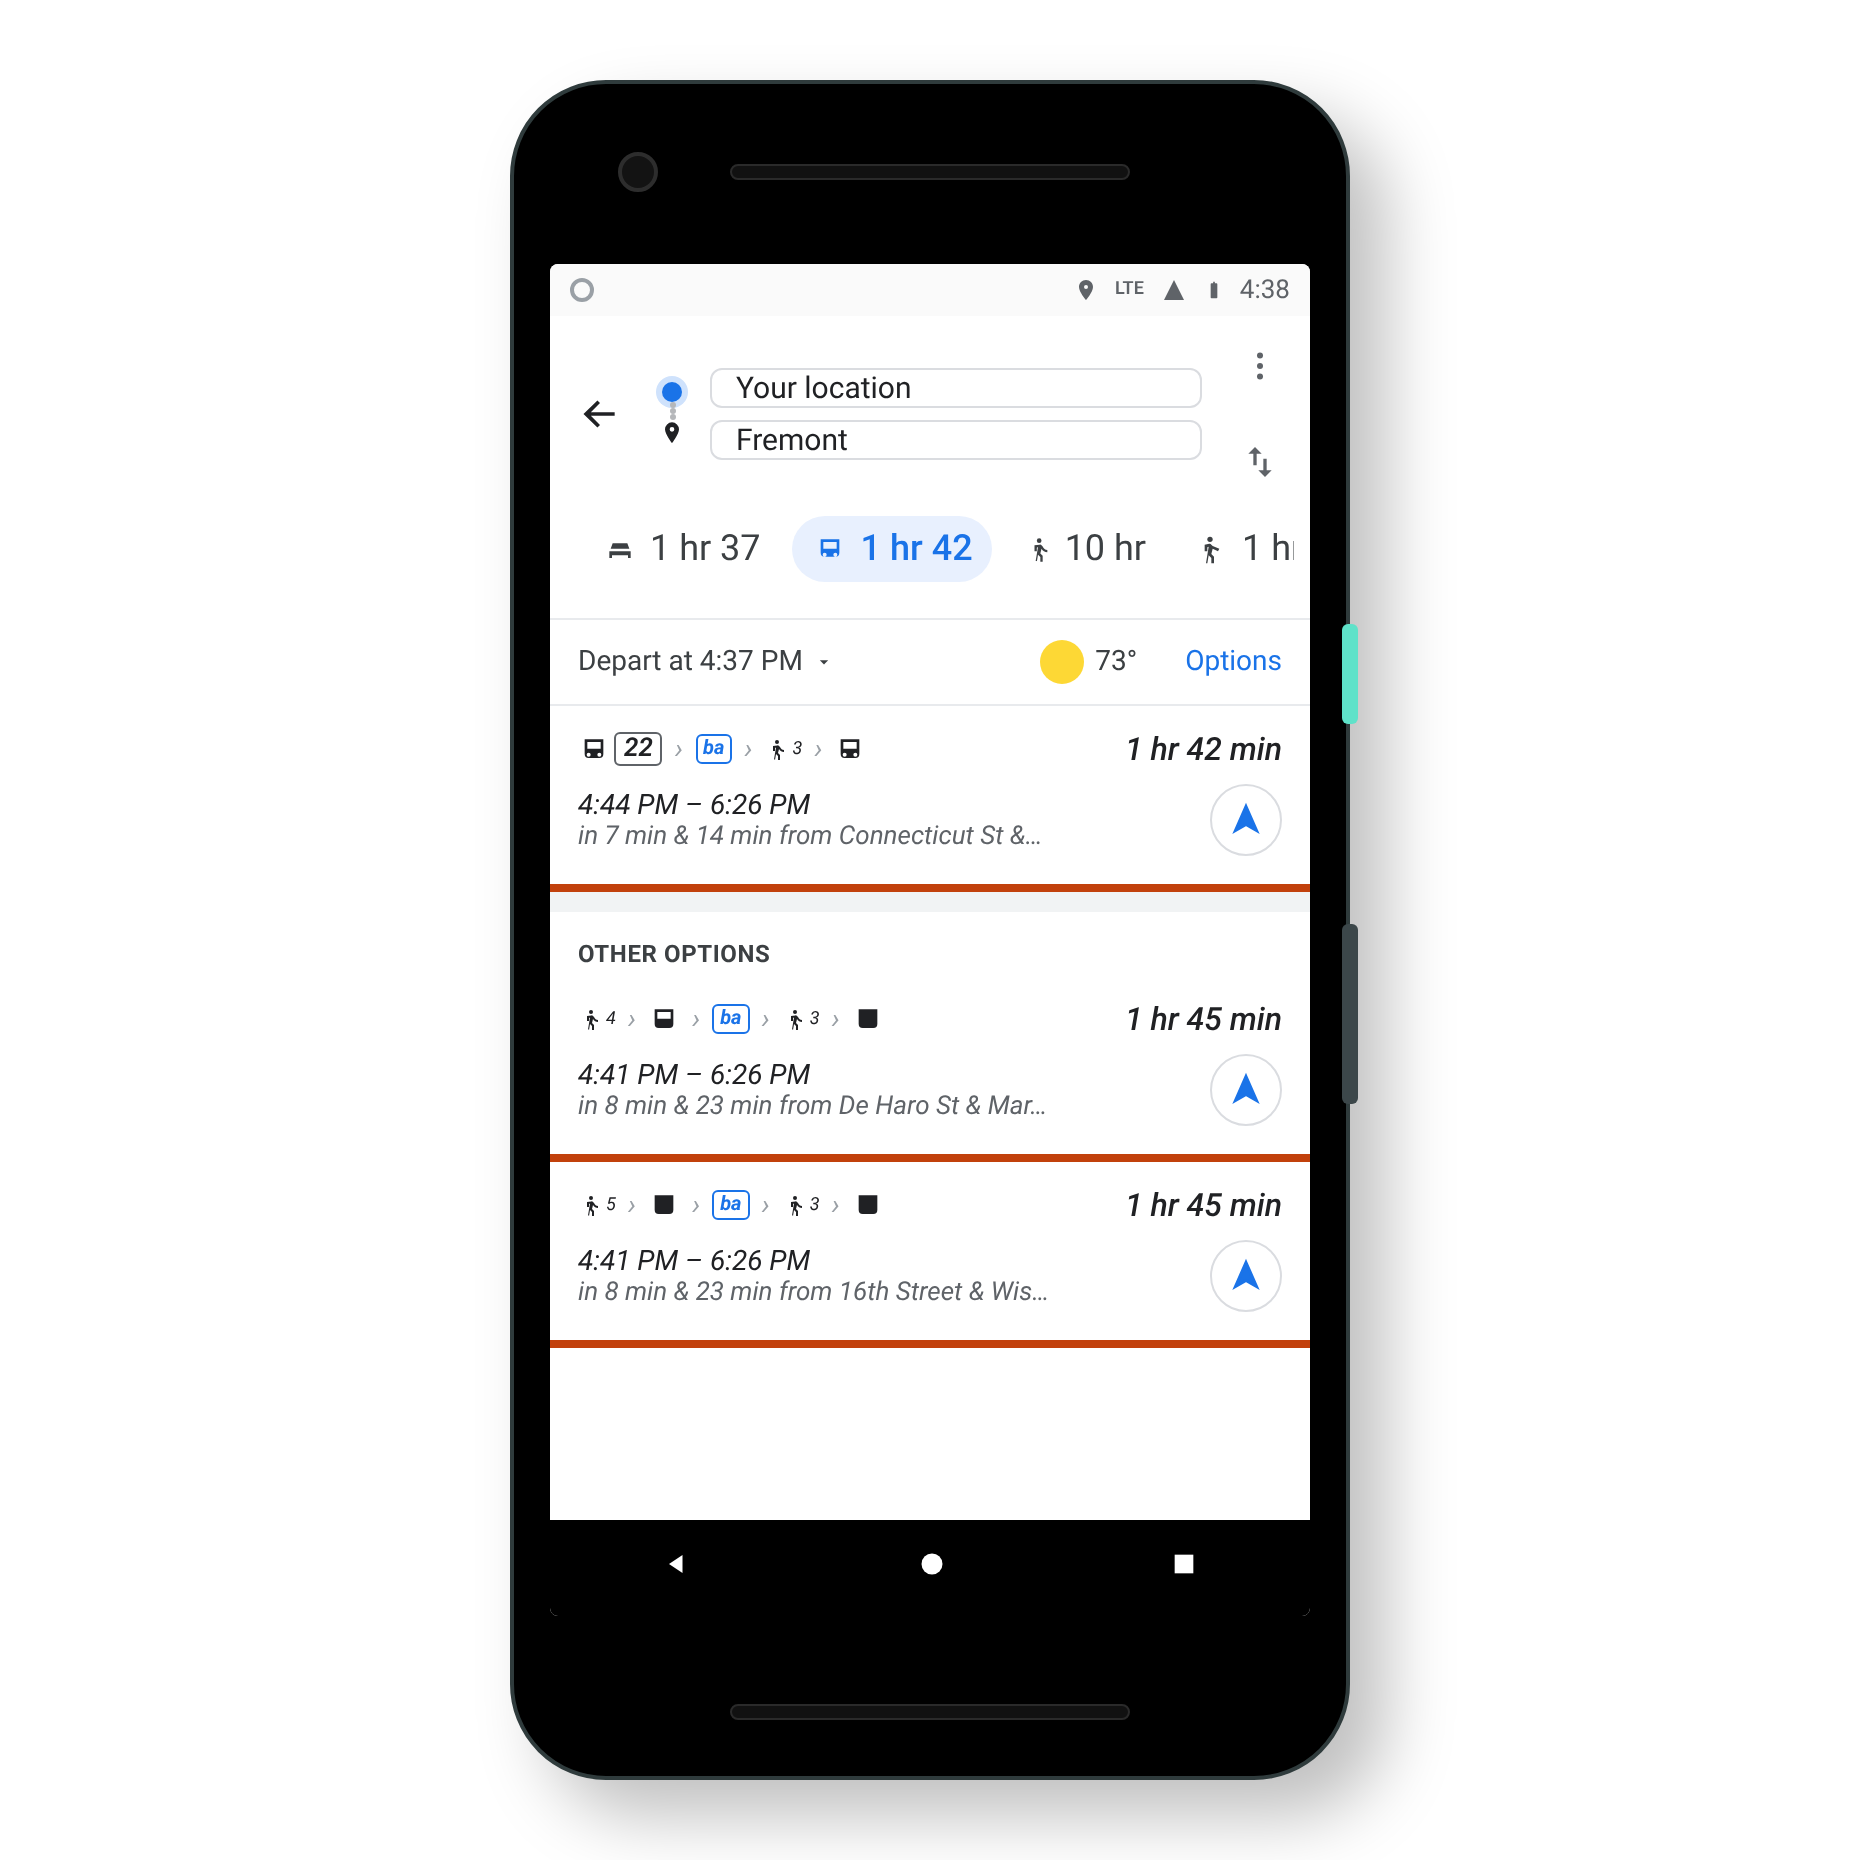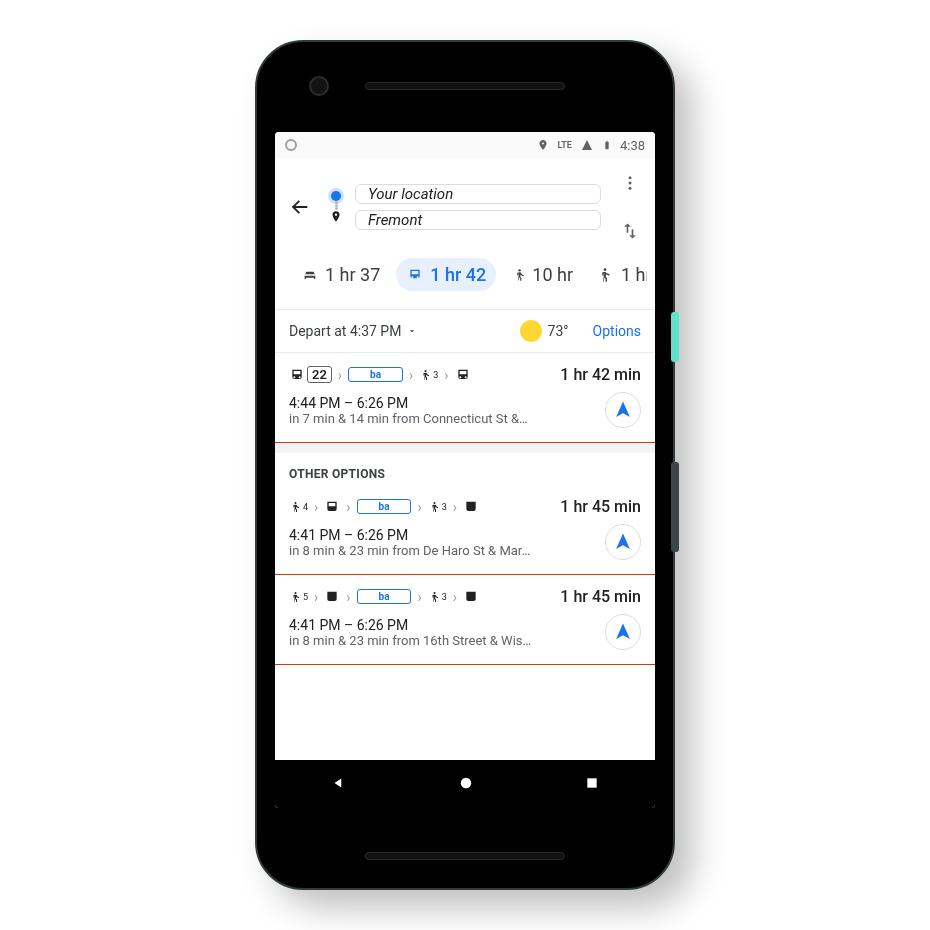--- a/index.html
+++ b/index.html
@@ -21,21 +21,21 @@
 
   .screen { background:#fff; width:100%; height:100%; border-radius:4px; overflow:hidden; display:flex; flex-direction:column; font-size:14px; color:#202124;}
 
   
   .statusbar { height:26px; background:#fafafa; display:flex; align-items:center; justify-content:flex-end; gap:8px; padding:0 10px; color:#5f6368; font-size:13px; }
   .statusbar .dot{ margin-right:auto; width:12px; height:12px; border:2px solid #9aa0a6; border-radius:50%; }
   .statusbar svg{display:block;}
 
   
   .dir-header { padding:8px 8px 6px 8px; }
-  .hdr-row { display:flex; align-items:center; gap:8px;font-style:italic; }
+  .hdr-row { display:flex; align-items:center; gap:8px; }
   .back { width:34px; height:34px; display:flex; align-items:center; justify-content:center; }
   .dot-o { width:10px; height:10px; border-radius:50%; background:#1a73e8; box-shadow:0 0 0 3px #cfe2fc;}
   .dot-sm{ width:3px;height:3px;border-radius:50%;background:#b5b7ba;}
   .pin-dest svg{display:block;}
   .field { flex:1; border:1px solid #dadce0; border-radius:6px; height:38px; display:flex; align-items:center; padding:0 12px; font-size:15px; }
   .more, .swap { width:34px; height:34px; display:flex; align-items:center; justify-content:center; color:#5f6368;}
   .stack{display:flex; flex-direction:column; gap:6px; flex:1; margin-right:4px;}
   .left-markers{display:flex; flex-direction:column; align-items:center; justify-content:space-between; width:22px; padding:8px 0;}
 
   
@@ -46,26 +46,26 @@
 
   
   .controls { display:flex; align-items:center; padding:10px 14px; border-top:1px solid #e8eaed; border-bottom:1px solid #e8eaed;}
   .depart { display:flex; align-items:center; gap:6px; color:#3c4043; font-size:14px;}
   .weather { margin-left:auto; display:flex; align-items:center; gap:6px; color:#3c4043;justify-content:space-between;}
   .sun{width:22px;height:22px;border-radius:50%;background:#fdd835;}
   .options { color:#1a73e8; font-weight:400; margin-left:24px;}
 
   
   .routes { flex:1; overflow:auto; }
-  .card { padding:12px 14px 14px 14px; border-bottom:1px solid #c2410c;}
+  .card { padding:12px 14px 14px 14px; border-bottom:4px solid #c2410c;font-style:italic;}
   .route-line { display:flex; align-items:center; gap:6px; }
   .route-line .seg { font-size:13px; display:flex; align-items:center; gap:2px; }
   .chev { color:#9aa0a6; font-size:14px; }
   .badge { border:1px solid #5f6368; border-radius:3px; padding:0 4px; font-weight:600; font-size:13px;}
-  .ba-badge{border:1px solid #1a73e8;border-radius:3px;padding:1px 21px;color:#1a73e8;font-size:10px;font-weight:700;}
+  .ba-badge{border:1px solid #1a73e8;border-radius:3px;padding:1px 3px;color:#1a73e8;font-size:10px;font-weight:700;}
   .walk-sub{font-size:9px; vertical-align:sub;}
   .dur { margin-left:auto; font-weight:500; font-size:16px;}
   .meta { display:flex; align-items:center; gap:20px; margin-top:8px;}
   .meta-txt { flex:1; overflow:hidden;}
   .times{font-size:14px;}
   .detail{color:#5f6368; font-size:13px; white-space:nowrap; overflow:hidden; text-overflow:ellipsis;}
   .nav-btn { width:36px; height:36px; border-radius:50%; border:1px solid #dadce0; display:flex; align-items:center; justify-content:center; color:#1a73e8;}
 
   .section-gap { height:10px; background:#f1f3f4;}
   .section-title{ font-size:12px; font-weight:700; letter-spacing:.3px; color:#3c4043; padding:14px 14px 4px 14px;}

